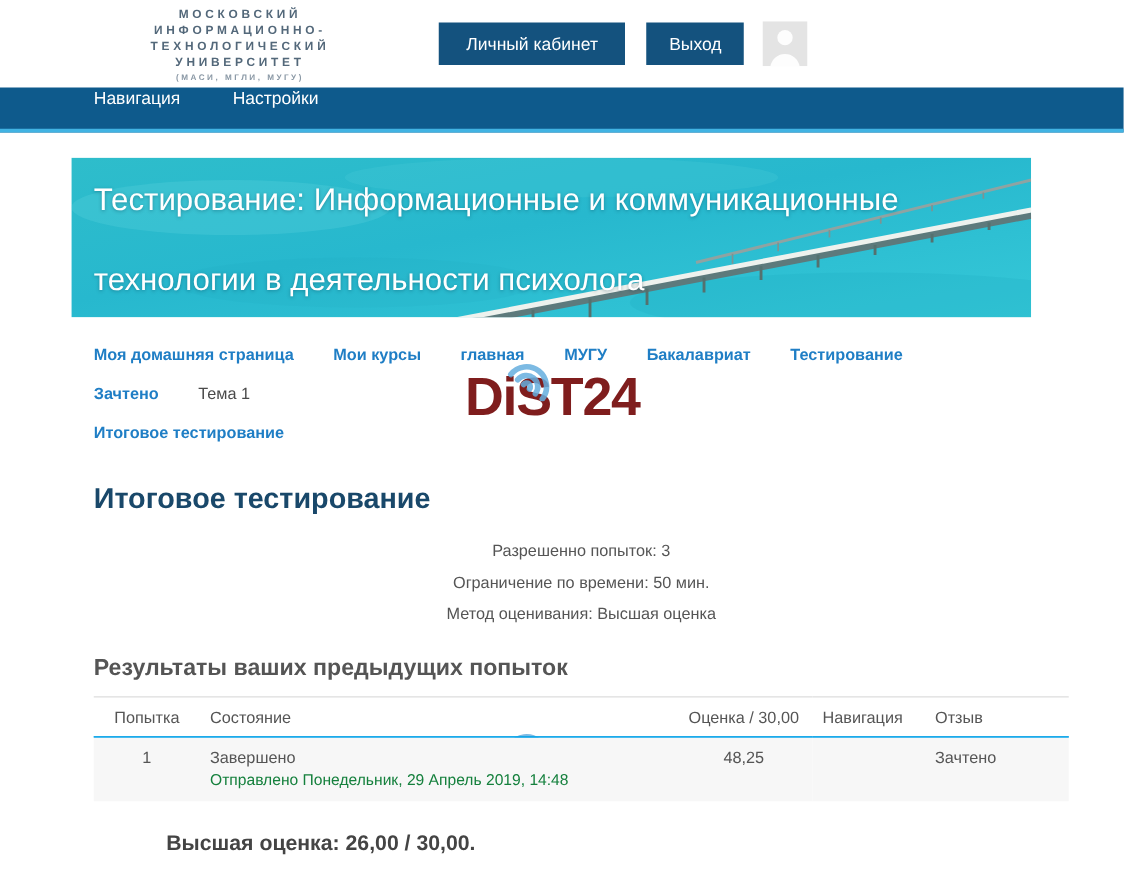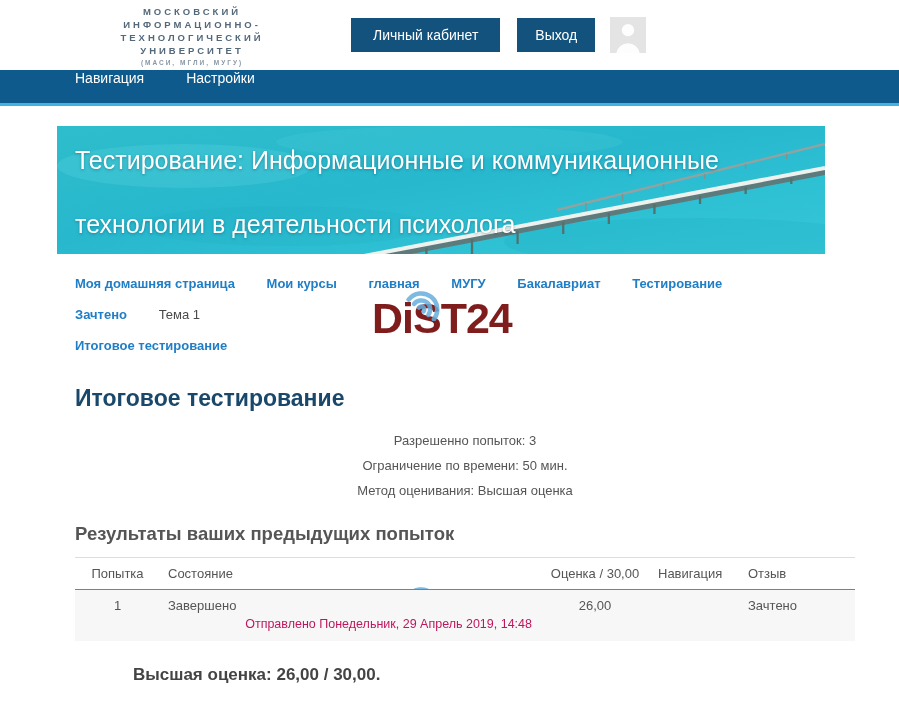--- a/index.html
+++ b/index.html
@@ -55,21 +55,21 @@
   table.results { width:780px; border-collapse:collapse; margin-top:12px;
                   font-size:13px; color:#555; }
   table.results th { font-weight:normal; text-align:left; padding:8px 8px;
                      border-top:1px solid #ddd; border-bottom:1px solid #0ea5e9; }
   table.results td { padding:8px 8px 10px; vertical-align:top; background:#f7f7f7; }
   .col-attempt { width:85px; text-align:center !important; }
   .col-state   { width:380px; }
   .col-grade   { width:110px; text-align:center !important; }
   .col-review  { width:90px; }
   .col-feedback{ width:115px; }
-  .state-detail { margin-top:4px; font-size:12.5px; color:#be185d;text-align:right; }
+  .state-detail { margin-top:4px; font-size:12.5px; color:#15803d; }
 
   .best-grade { margin:24px 0 0 58px; font-size:17px; font-weight:bold; color:#444; }
   .final-feedback-heading { margin:19px 0 0 110px; font-size:17px; font-weight:bold; color:#444; }
 </style>
 </head>
 <body>
 
 <div class="page">
 
   <div class="topbar">
@@ -185,21 +185,21 @@
           <th class="col-feedback">Отзыв</th>
         </tr>
       </thead>
       <tbody>
         <tr>
           <td class="col-attempt">1</td>
           <td class="col-state">
             <div>Завершено</div>
             <div class="state-detail">Отправлено Понедельник, 29 Апрель 2019, 14:48</div>
           </td>
-          <td class="col-grade">26,00</td>
+          <td class="col-grade">48,25</td>
           <td class="col-review"></td>
           <td class="col-feedback">Зачтено</td>
         </tr>
       </tbody>
     </table>
 
     <div class="best-grade">Высшая оценка: 26,00 / 30,00.</div>
 
     <div class="final-feedback-heading">Итоговый отзыв</div>
 

